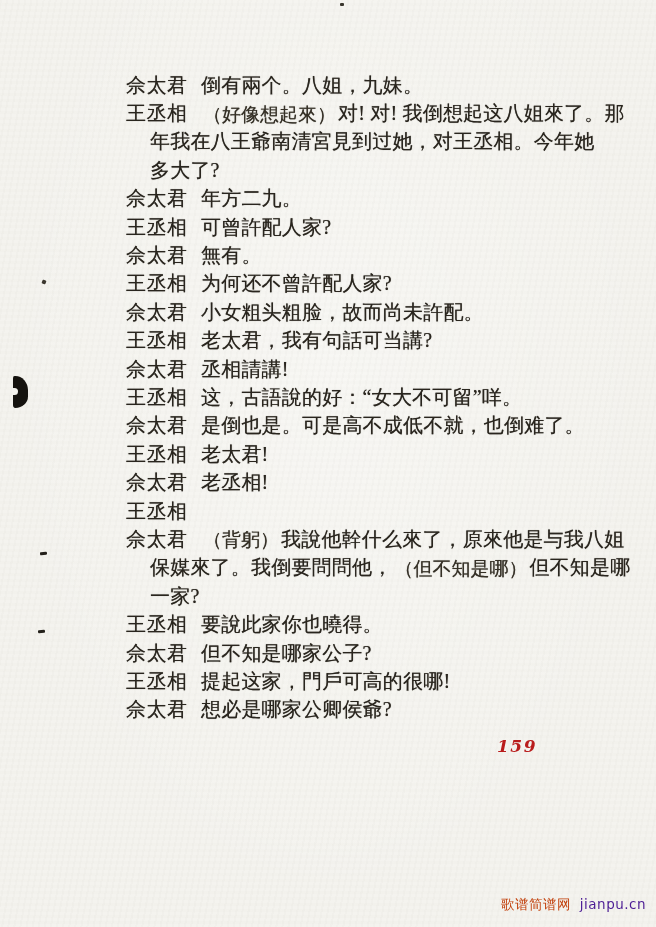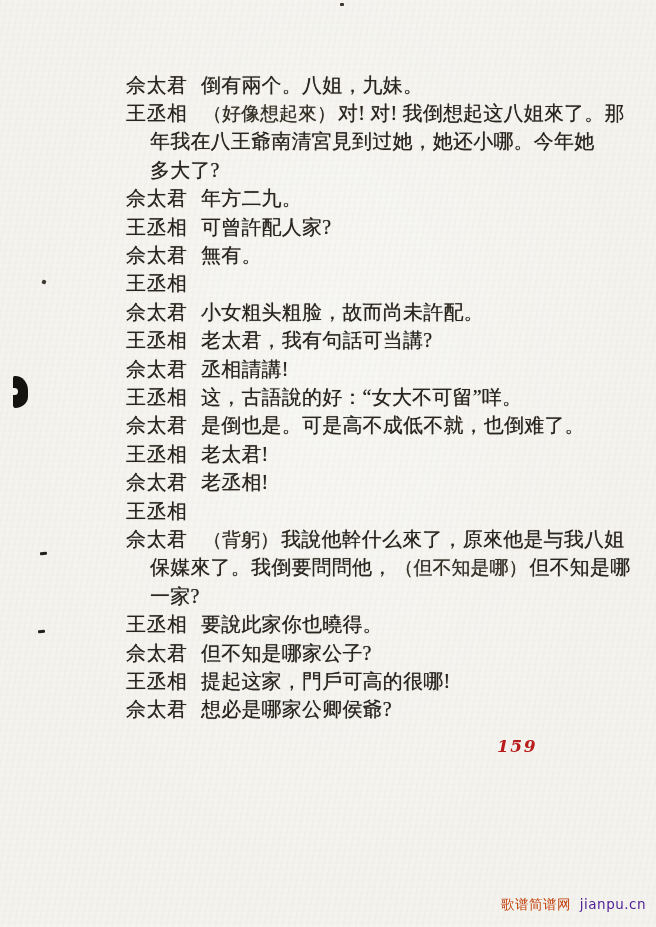--- a/index.html
+++ b/index.html
@@ -39,21 +39,21 @@
   }
   .line.cont { padding-left: 150px; }
   .speaker {
     position: absolute;
     left: 126px;
     top: 0; height: 100%;
     display: inline-flex;
     align-items: center;
     letter-spacing: 0.5px;
   }
-  .content { display: inline-flex; }
+  .content { display: inline-flex; align-items: center; }
   .stage {
     font-size: 19px;
     color: #35permanently;
     color: #353026;
     letter-spacing: 0;
     padding: 0 2px;
     transform: translateY(1px);
   }
   .speech { letter-spacing: 0.2px; }
 
@@ -119,21 +119,21 @@
     </div>
     <div class="line">
       <span class="speaker">王丞相</span>
       <span class="content">
         <span class="stage">（好像想起來）</span>
         <span class="speech">对! 对! 我倒想起这八姐來了。那</span>
       </span>
     </div>
     <div class="line cont">
       <span class="content">
-        <span class="speech">年我在八王爺南清宮見到过她，她还小哪。今年她</span>
+        <span class="speech">年我在八王爺南清宮見到过她，对王丞相。今年她</span>
       </span>
     </div>
     <div class="line cont">
       <span class="content">
         <span class="speech">多大了?</span>
       </span>
     </div>
     <div class="line">
       <span class="speaker">佘太君</span>
       <span class="content">
@@ -147,20 +147,23 @@
       </span>
     </div>
     <div class="line">
       <span class="speaker">佘太君</span>
       <span class="content">
         <span class="speech">無有。</span>
       </span>
     </div>
     <div class="line">
       <span class="speaker">王丞相</span>
+      <span class="content">
+        <span class="speech">为何还不曾許配人家?</span>
+      </span>
     </div>
     <div class="line">
       <span class="speaker">佘太君</span>
       <span class="content">
         <span class="speech">小女粗头粗脸，故而尚未許配。</span>
       </span>
     </div>
     <div class="line">
       <span class="speaker">王丞相</span>
       <span class="content">

